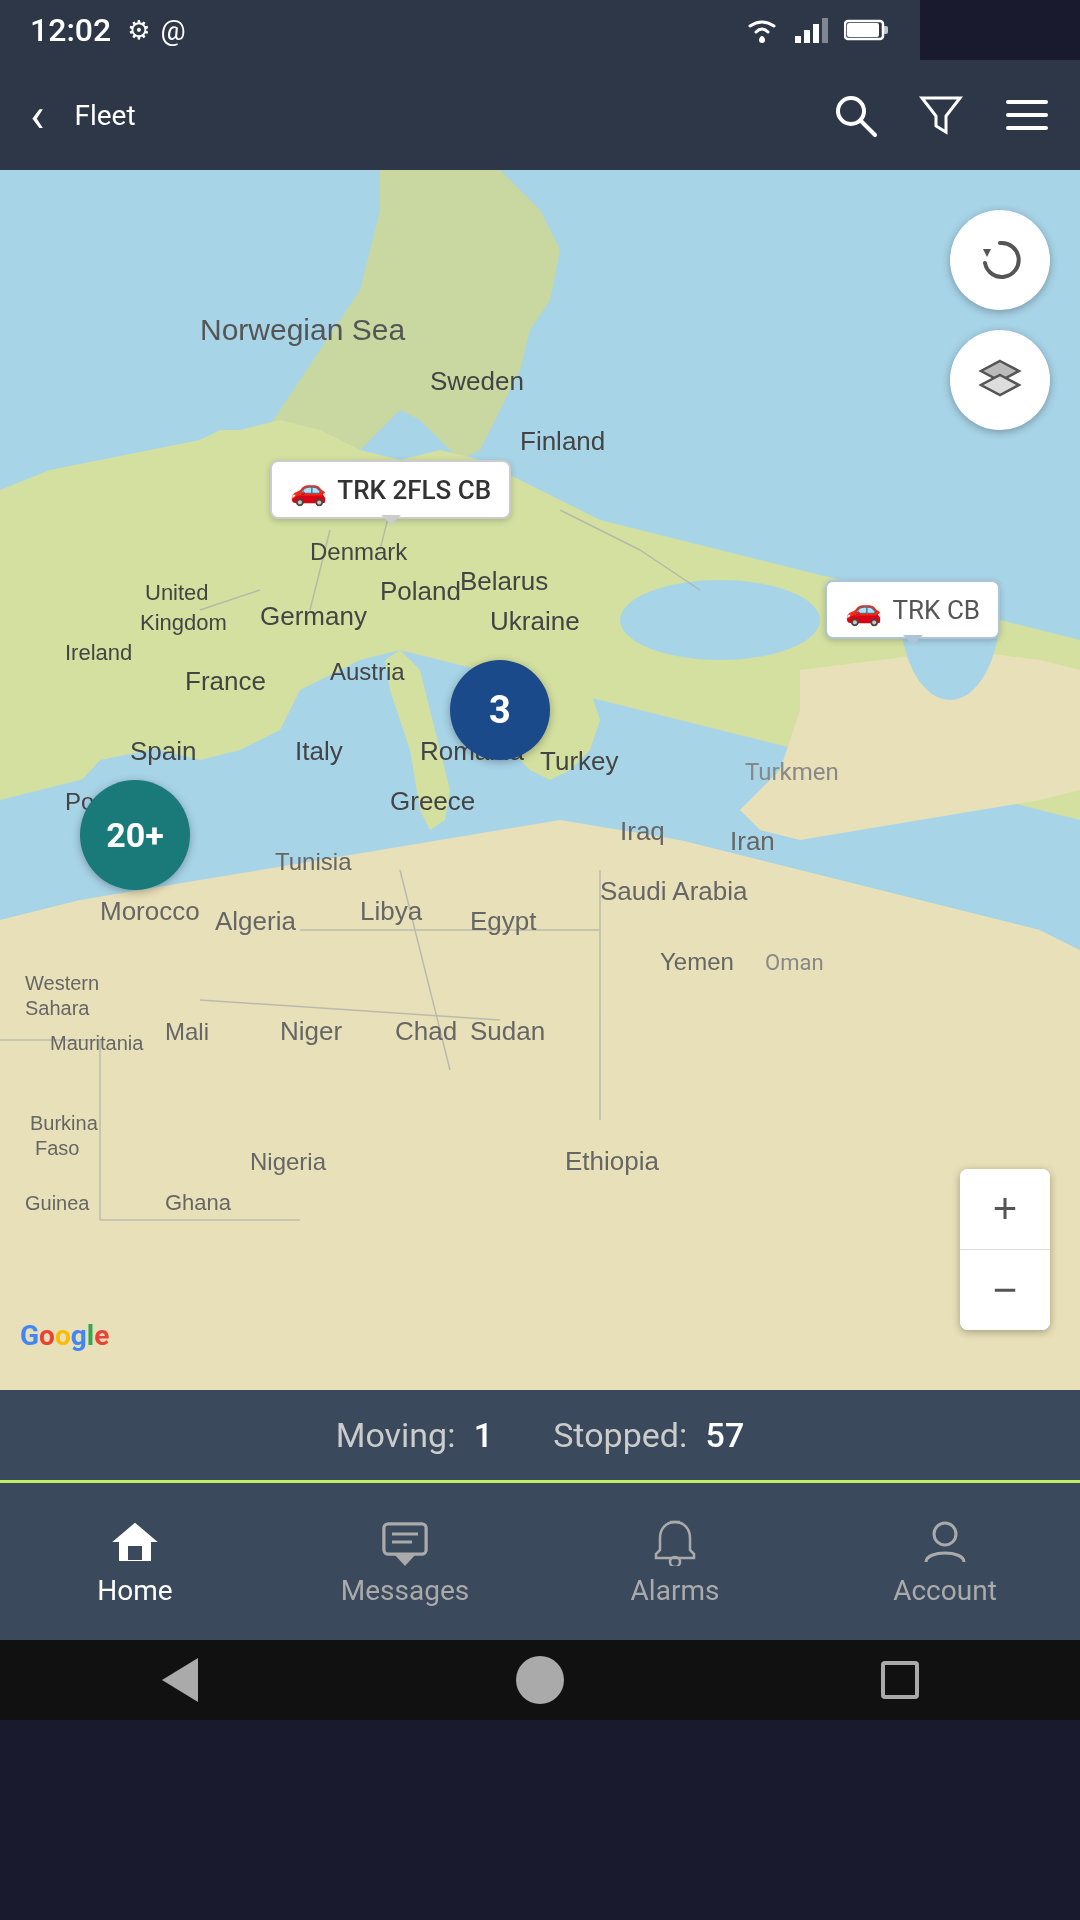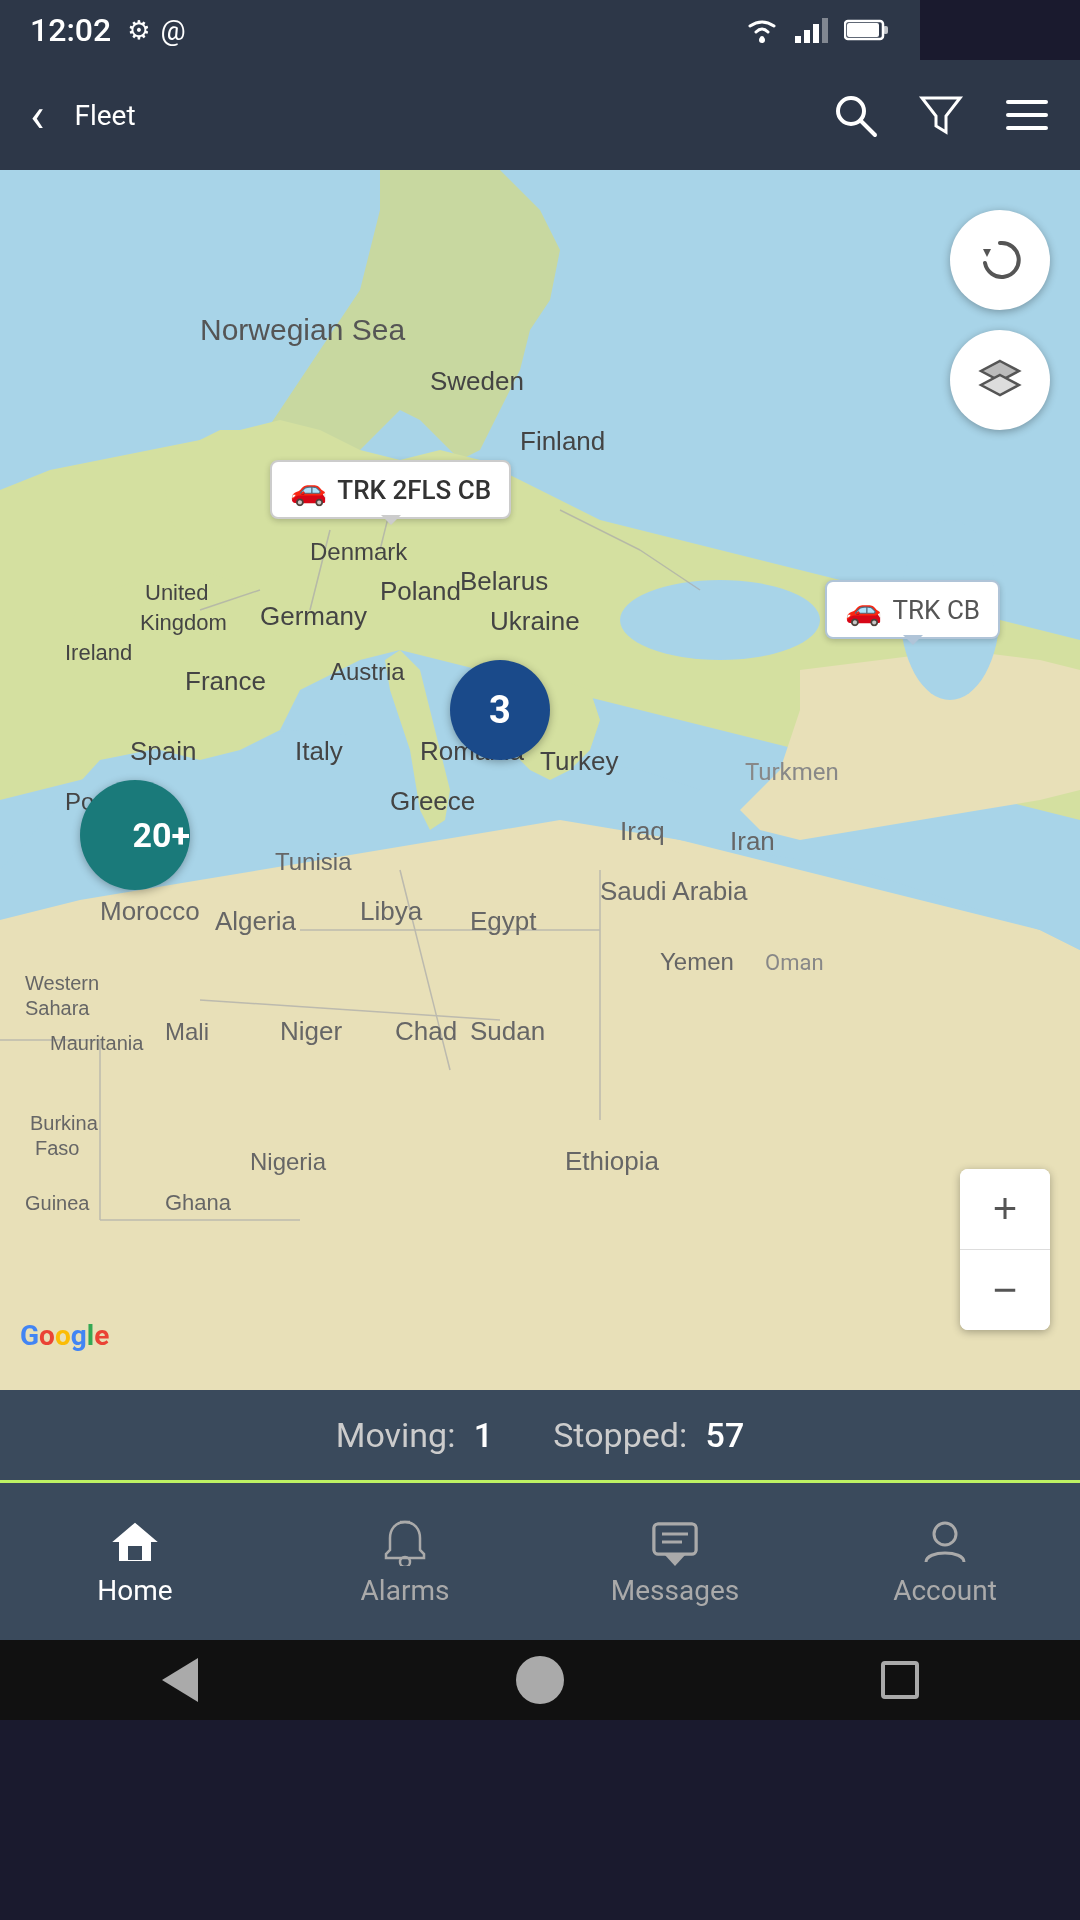--- a/index.html
+++ b/index.html
@@ -235,21 +235,21 @@
     .cluster-teal {
       position: absolute;
       top: 610px;
       left: 80px;
       width: 110px;
       height: 110px;
       background: #1a7a7a;
       border-radius: 50%;
       display: flex;
       align-items: center;
-      justify-content: flex-end;
+      justify-content: center;
       color: white;
       font-size: 34px;
       font-weight: bold;
       box-shadow: 0 2px 8px rgba(0,0,0,0.3);
     }
 
     
     .google-logo {
       position: absolute;
       bottom: 38px;
@@ -559,40 +559,40 @@
   <div class="nav-item">
     <svg class="nav-item-icon active" width="50" height="50" viewBox="0 0 50 50">
       <path d="M5 25 L25 8 L45 25 L40 25 L40 44 L10 44 L10 25 Z" stroke="white" stroke-width="2" fill="white"></path>
       <rect x="18" y="30" width="14" height="14" fill="#3a4a5c"></rect>
     </svg>
     <span class="nav-item-label active">Home</span>
   </div>
 
   <div class="nav-item">
     <svg class="nav-item-icon" width="50" height="50" viewBox="0 0 50 50">
-      <path d="M25 6 C15 6 10 14 10 22 L10 34 L6 38 L6 42 L44 42 L44 38 L40 34 L40 22 C40 14 35 6 25 6 Z" stroke="#aaa" stroke-width="2.5" fill="none"></path>
-      <circle cx="25" cy="46" r="5" stroke="#aaa" stroke-width="2.5" fill="none"></circle>
-      <line x1="20" y1="6" x2="30" y2="6" stroke="#aaa" stroke-width="2.5"></line>
-    </svg>
-    <span class="nav-item-label">Alarms</span>
-  </div>
-
-  <div class="nav-item">
-    <svg class="nav-item-icon" width="50" height="50" viewBox="0 0 50 50">
       <rect x="4" y="8" width="42" height="30" rx="4" stroke="#aaa" stroke-width="3" fill="#aaa"></rect>
       <polygon points="14,38 25,50 36,38" fill="#aaa"></polygon>
       <rect x="4" y="8" width="42" height="30" rx="4" fill="#3a4a5c" stroke="#aaa" stroke-width="3"></rect>
       <line x1="12" y1="18" x2="38" y2="18" stroke="#aaa" stroke-width="3"></line>
       <line x1="12" y1="26" x2="32" y2="26" stroke="#aaa" stroke-width="3"></line>
     </svg>
     <span class="nav-item-label">Messages</span>
   </div>
 
   <div class="nav-item">
     <svg class="nav-item-icon" width="50" height="50" viewBox="0 0 50 50">
+      <path d="M25 6 C15 6 10 14 10 22 L10 34 L6 38 L6 42 L44 42 L44 38 L40 34 L40 22 C40 14 35 6 25 6 Z" stroke="#aaa" stroke-width="2.5" fill="none"></path>
+      <circle cx="25" cy="46" r="5" stroke="#aaa" stroke-width="2.5" fill="none"></circle>
+      <line x1="20" y1="6" x2="30" y2="6" stroke="#aaa" stroke-width="2.5"></line>
+    </svg>
+    <span class="nav-item-label">Alarms</span>
+  </div>
+
+  <div class="nav-item">
+    <svg class="nav-item-icon" width="50" height="50" viewBox="0 0 50 50">
       <circle cx="25" cy="18" r="11" stroke="#aaa" stroke-width="3" fill="none"></circle>
       <path d="M6 46 C6 34 44 34 44 46" stroke="#aaa" stroke-width="3" fill="none"></path>
     </svg>
     <span class="nav-item-label">Account</span>
   </div>
 
 </div>
 
 <div id="android-nav">
   <div class="android-btn">

